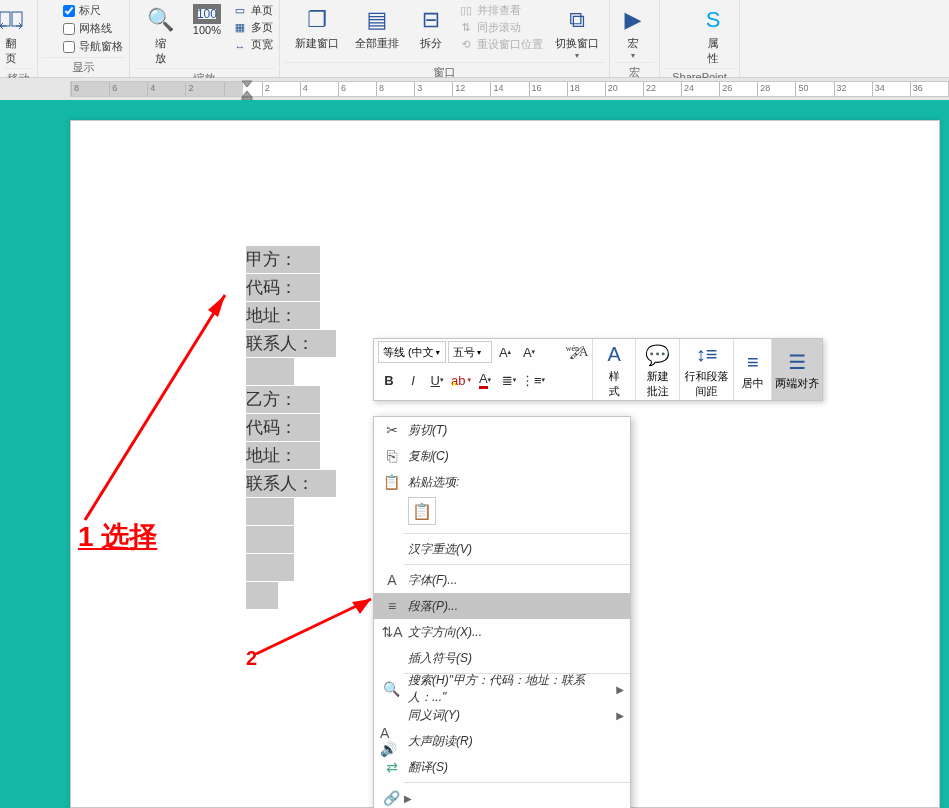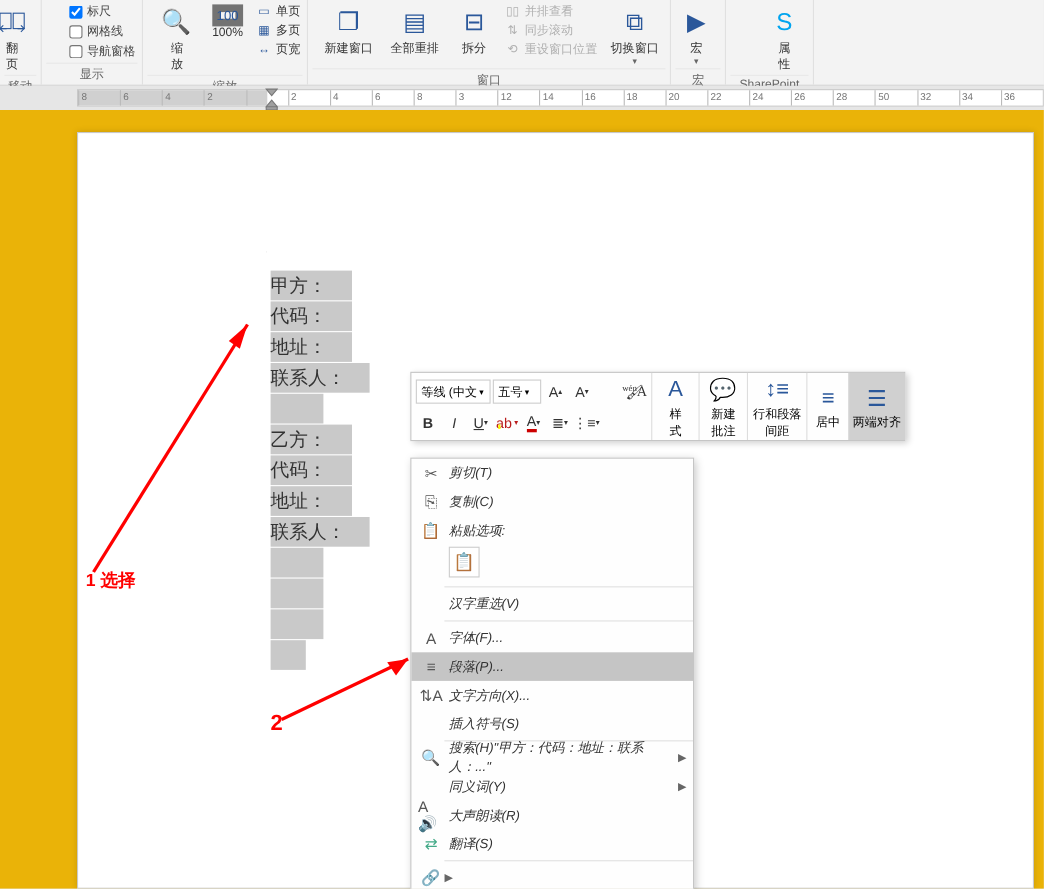--- a/index.html
+++ b/index.html
@@ -24,39 +24,39 @@
 
 .ruler-wrap { background: #e6e6e6; height: 22px; display: flex; align-items: center; padding-left: 70px; position: relative; }
 .ruler { background: #fff; border: 1px solid #c8c8c8; height: 16px; flex: 1; display: flex; font-size: 9px; color: #777; position: relative; margin-right: 0; }
 .ruler .dark { position: absolute; left: 0; top: 0; height: 100%; width: 172px; background: #d0d0d0; }
 .ruler .ticks { position: absolute; left: 0; right: 0; top: 0; bottom: 0; display: flex; }
 .ruler .tick { flex: 1; border-left: 1px solid #bbb; position: relative; }
 .ruler .tick span { position: absolute; left: 2px; top: 1px; }
 .ruler-marker { position: absolute; left: 241px; top: 0; }
 
 
-.workspace { position: absolute; top: 100px; left: 0; right: 0; bottom: 0; background: #eab308; }
+.workspace { position: absolute; top: 100px; left: 0; right: 0; bottom: 0; background: #14b8a6; }
 .page { position: absolute; left: 70px; top: 20px; width: 870px; bottom: 0; background: #fff; box-shadow: 0 0 6px rgba(0,0,0,0.15); border: 1px solid #c8c8c8; }
 .page-content { position: absolute; left: 175px; top: 125px; font-size: 17px; color: #333; font-family: "SimSun"; }
 .sel-line { background: #c9c9c9; display: inline-block; margin-bottom: 1px; line-height: 27px; height: 27px; }
 .sel-line.narrow { width: 74px; }
 .sel-line.wide { width: 90px; }
 .sel-line.empty { width: 48px; }
 .cursor-mark { position: absolute; left: 170px; top: 106px; width: 1px; height: 30px; }
 
 
 .arrow1 { position: absolute; left: 80px; top: 285px; pointer-events: none; }
-.annot1 { position: absolute; left: 78px; top: 518px; color: #ff0000; font-weight: bold; font-size: 16px; }
+.annot1 { position: absolute; left: 78px; top: 518px; color: #ff0000; font-weight: bold; font-size: 28px; text-decoration: underline; }
 .arrow2 { position: absolute; left: 246px; top: 594px; pointer-events: none; }
 .annot2 { position: absolute; left: 246px; top: 647px; color: #ff0000; font-weight: bold; font-size: 20px; }
 
 
 .mini-tb { position: absolute; left: 373px; top: 338px; width: 450px; height: 63px; background: #fefefe; border: 1px solid #c5c5c5; box-shadow: 2px 2px 6px rgba(0,0,0,0.2); display: flex; align-items: stretch; }
 .mini-tb .mrow { display: flex; flex-direction: column; padding: 2px 4px; gap: 2px; }
-.mini-tb .mline { display: flex; align-items: flex-end; gap: 2px; height: 26px; }
+.mini-tb .mline { display: flex; align-items: flex-start; gap: 2px; height: 26px; }
 .mini-sel { border: 1px solid #ccc; background: #fff; font-size: 11px; padding: 2px 4px; height: 22px; display: flex; align-items: center; }
 .mini-btn { width: 22px; height: 22px; display: flex; align-items: center; justify-content: center; font-size: 13px; color: #333; border: 1px solid transparent; }
 .mini-big { display: flex; flex-direction: column; align-items: center; justify-content: center; width: 48px; font-size: 11px; border-left: 1px solid #ddd; }
 .mini-big .ico { font-size: 20px; height: 28px; display:flex; align-items:center; color:#2a579a; }
 .mini-big.sel { background: #d0d0d0; }
 
 
 .ctx { position: absolute; left: 373px; top: 416px; width: 258px; background: #fefefe; border: 1px solid #c5c5c5; box-shadow: 2px 2px 8px rgba(0,0,0,0.25); font-size: 12px; color: #333; }
 .ctx-item { display: flex; align-items: center; height: 26px; padding: 0 6px; }
 .ctx-item.hover { background: #c5c5c5; }
@@ -109,21 +109,21 @@
   </div>
 
   <div class="rib-group" style="width:150px;">
     <div class="rib-body">
       <div class="rib-btn">
         <span class="ico">🔍</span>
         <span style="white-space:pre;">缩
 放</span>
       </div>
       <div class="rib-btn">
-        <span class="ico" style="font-size:12px;border:7px solid #737373;width:28px;height:20px;">100</span>
+        <span class="ico" style="font-size:12px;border:5px solid #737373;width:28px;height:20px;">100</span>
         <span>100%</span>
       </div>
       <div class="rib-col-small">
         <div class="itm">
             <span class="ico-s">▭</span>
             <span>单页</span>
           </div>
         <div class="itm">
             <span class="ico-s">▦</span>
             <span>多页</span>

